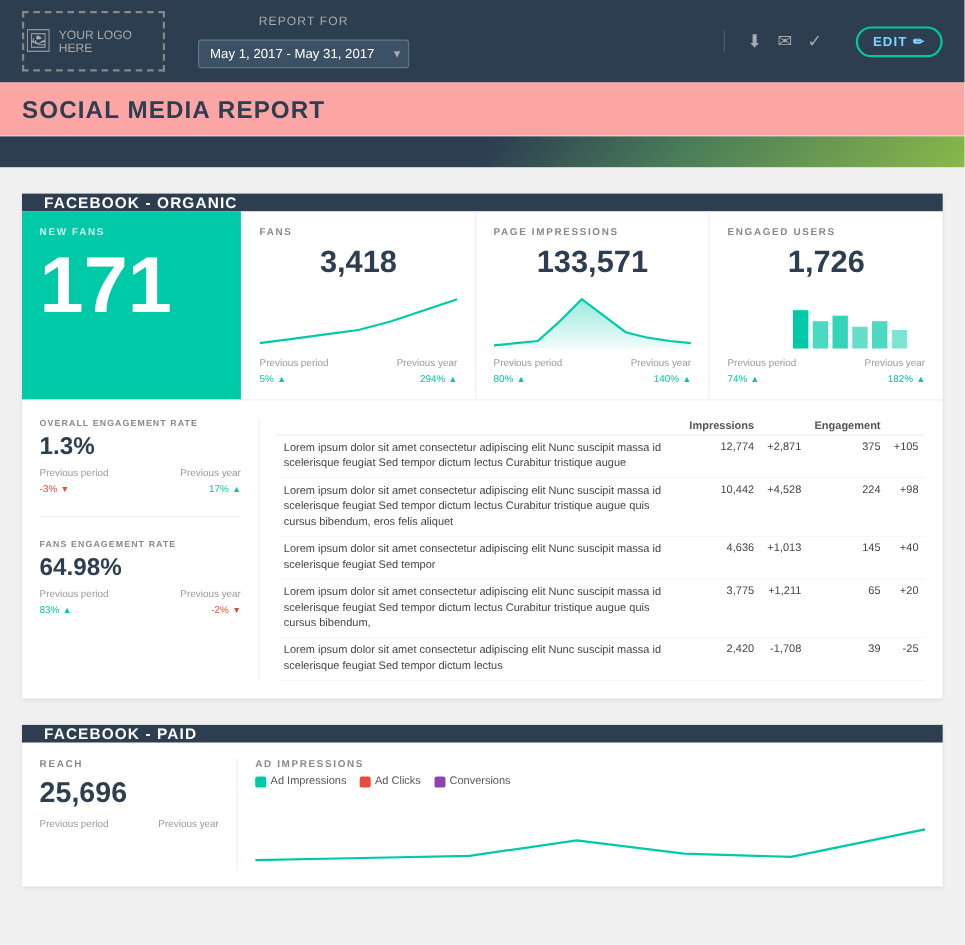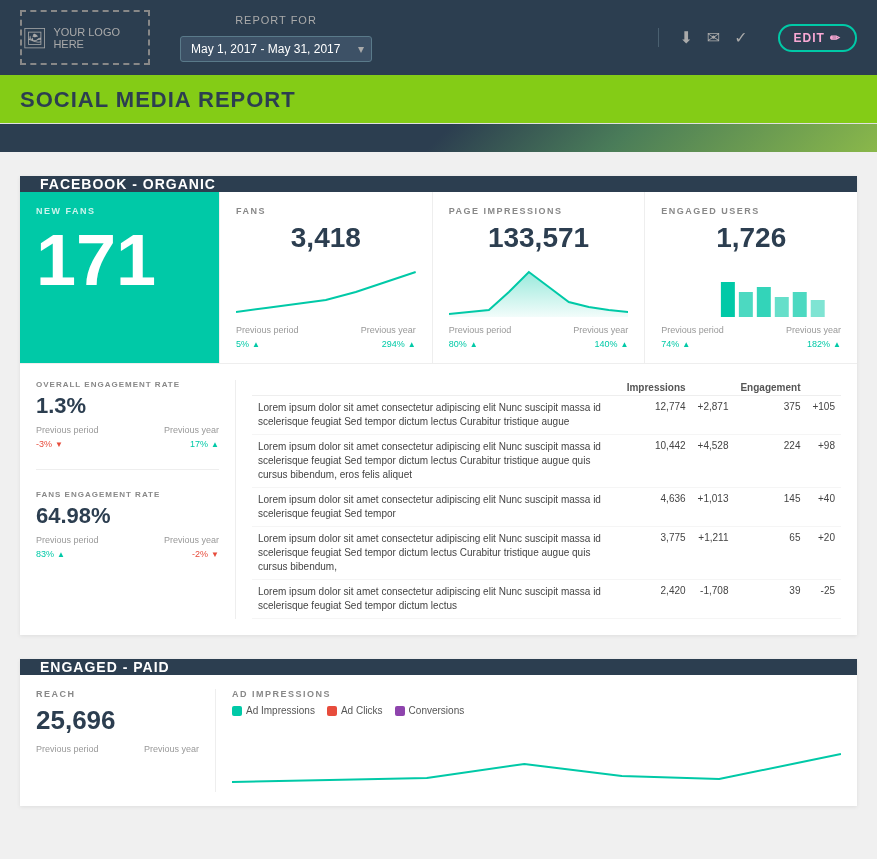--- a/index.html
+++ b/index.html
@@ -79,35 +79,35 @@
     .header-icon-btn {
       color: #aaa;
       font-size: 16px;
       cursor: pointer;
       background: none;
       border: none;
     }
     .edit-btn {
       background: transparent;
       border: 2px solid #00c9a7;
-      color: #f9a8d4;
+      color: #7dd3fc;
       padding: 5px 14px;
       font-size: 12px;
       font-weight: bold;
       letter-spacing: 1px;
       cursor: pointer;
       border-radius: 20px;
       display: flex;
       align-items: center;
       gap: 5px;
     }
 
     
     .title-bar {
-      background: #84cc16;
+      background: #fca5a5;
       padding: 12px 20px 10px 20px;
       border-bottom: 1px solid #e0e0e0;
     }
     .page-title {
       font-size: 22px;
       font-weight: bold;
       color: #2c3e50;
       letter-spacing: 1px;
     }
 
@@ -555,21 +555,21 @@
     </tr>
               </tbody>
           </table>
         </div>
 
       </div>
     </div>
   </div>
 
   <div class="section-card">
-    <div class="section-header">ENGAGED - PAID</div>
+    <div class="section-header">FACEBOOK - PAID</div>
 
     <div class="section-body">
       <div class="paid-metrics-row">
 
         <div class="paid-metric">
           <div class="metric-label">REACH</div>
           <div class="metric-number" style="text-align:left; font-size:26px;">25,696</div>
           <div class="period-row" style="margin-top:6px;">
             <span>Previous period</span>
             <span>Previous year</span>

